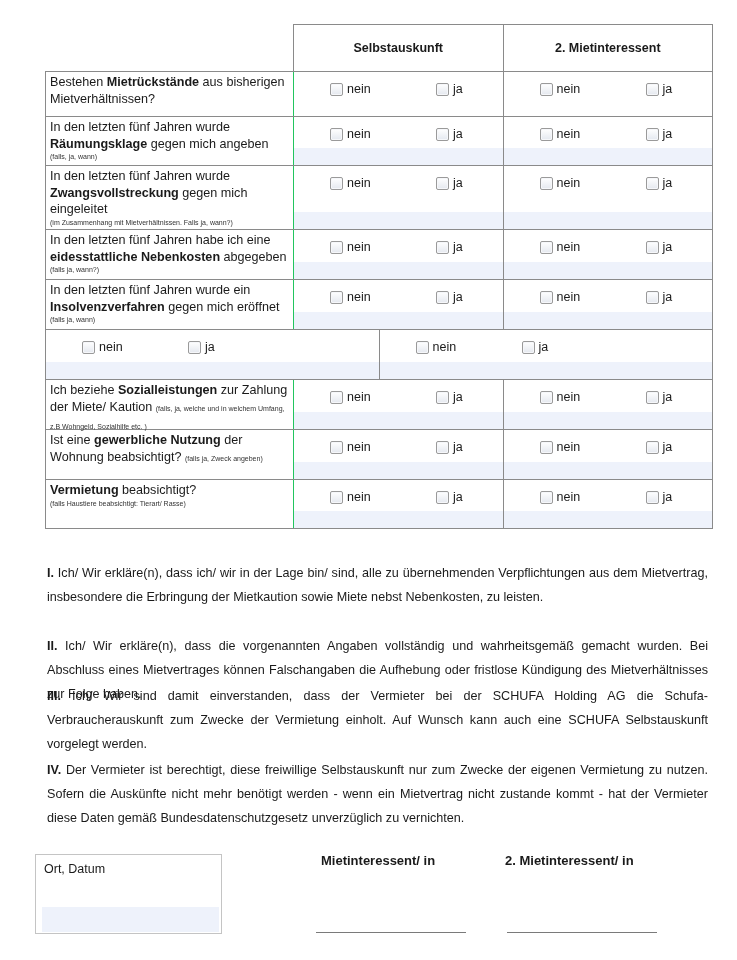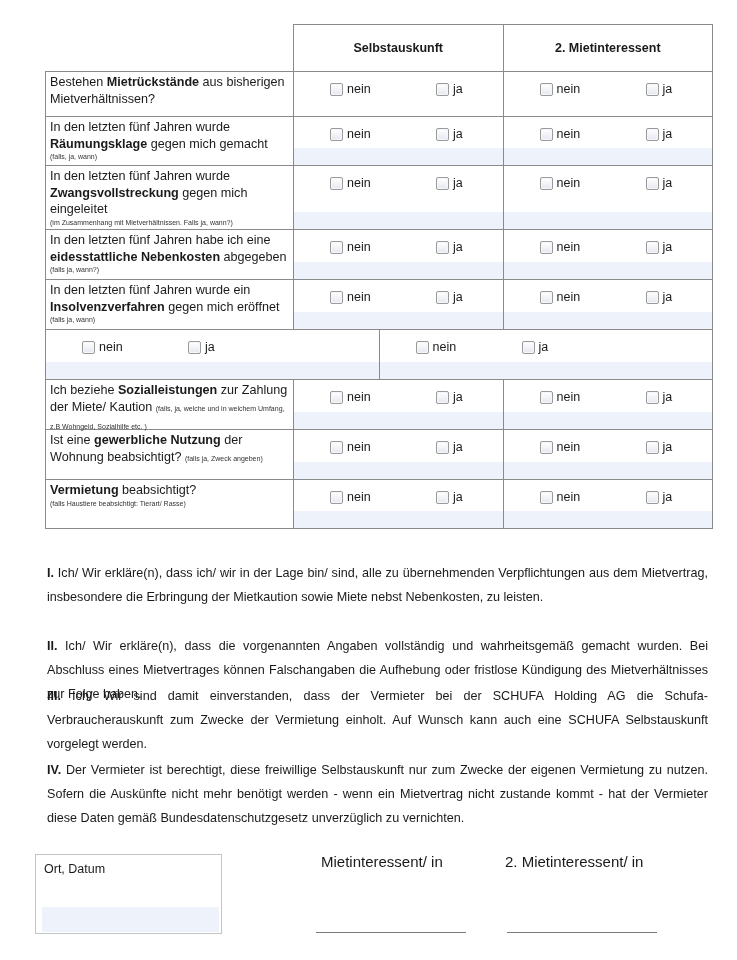--- a/index.html
+++ b/index.html
@@ -25,21 +25,21 @@
   .opt.nein { left: 36px; }
   .opt.ja { left: 142px; }
   .cb { width: 13px; height: 13px; border: 1px solid #9a9a9a; border-radius: 2px; background: linear-gradient(#ffffff, #e4e8ef); margin-right: 4px; box-shadow: inset 0 0 0 1px #f6f7fa; }
 
   .para { position: absolute; left: 47px; width: 661px; font-size: 12.6px; line-height: 24px; text-align: justify; }
   .para b { font-weight: bold; }
 
   .ort { position: absolute; left: 35px; top: 854px; width: 187px; height: 80px; border: 1px solid #c4c4c4; }
   .ort .lbl { position: absolute; left: 8px; top: 7px; font-size: 12.5px; }
   .ort .band { position: absolute; left: 6px; right: 2px; top: 52px; height: 25px; background: #eef2fb; }
-  .sig { position: absolute; font-size: 15px; }
+  .sig { position: absolute; font-size: 13px; font-weight: bold; }
   .sigline { position: absolute; height: 1px; background: #7a7a7a; width: 150px; top: 932px; }
 </style>
 </head>
 <body>
 
 <div class="tbl">
   <div class="hdr">
     <div>Selbstauskunft</div>
     <div>2. Mietinteressent</div>
   </div>
@@ -61,21 +61,21 @@
             <span class="cb"></span>
             <span>nein</span>
           </label>
           <label class="opt ja">
             <span class="cb"></span>
             <span>ja</span>
           </label>
         </div>
       </div>
       <div class="row" style="height: 49px;">
-        <div class="q"><span>In den letzten fünf Jahren wurde </span><b>Räumungsklage</b><span> gegen mich gemacht</span><span class="small">(falls, ja, wann)</span></div>
+        <div class="q"><span>In den letzten fünf Jahren wurde </span><b>Räumungsklage</b><span> gegen mich angeben</span><span class="small">(falls, ja, wann)</span></div>
         <div class="ans">
           <label class="opt nein">
             <span class="cb"></span>
             <span>nein</span>
           </label>
           <label class="opt ja">
             <span class="cb"></span>
             <span>ja</span>
           </label>
           <div class="band"></div>

